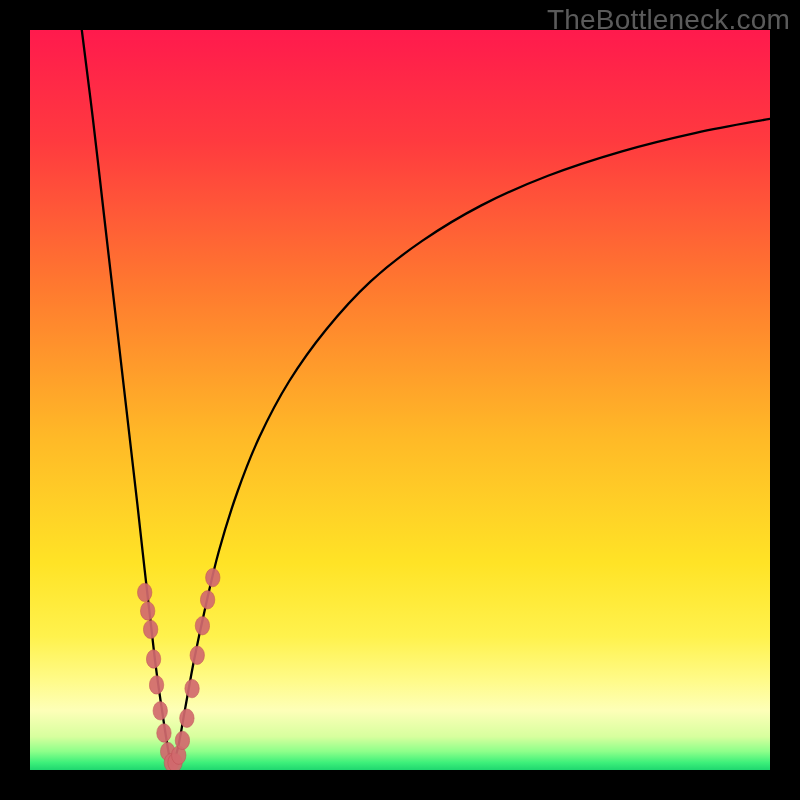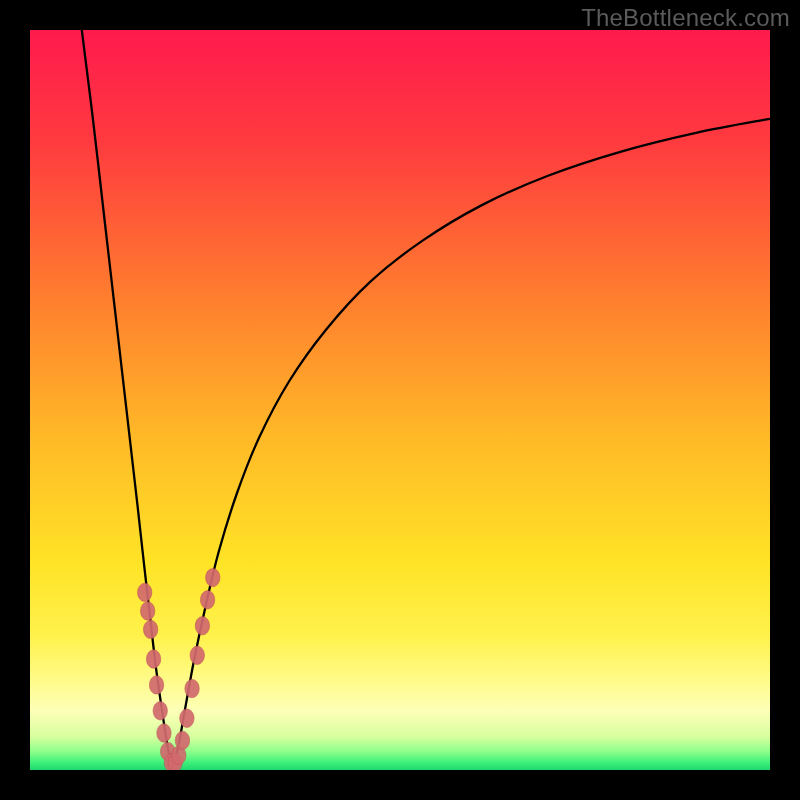--- a/index.html
+++ b/index.html
@@ -30,21 +30,21 @@
   
   .gradient {
     position: absolute;
     left: 0; top: 0; right: 0; bottom: 0;
   }
   .watermark {
     position: absolute;
     top: 4px;
     right: 10px;
     color: #5b5b5b;
-    font-size: 24px;
+    font-size: 28px;
     font-weight: 500;
     letter-spacing: 0.2px;
     user-select: none;
   }
   svg.curves {
     position: absolute;
     left: 0; top: 0;
   }
 </style>
 </head>

